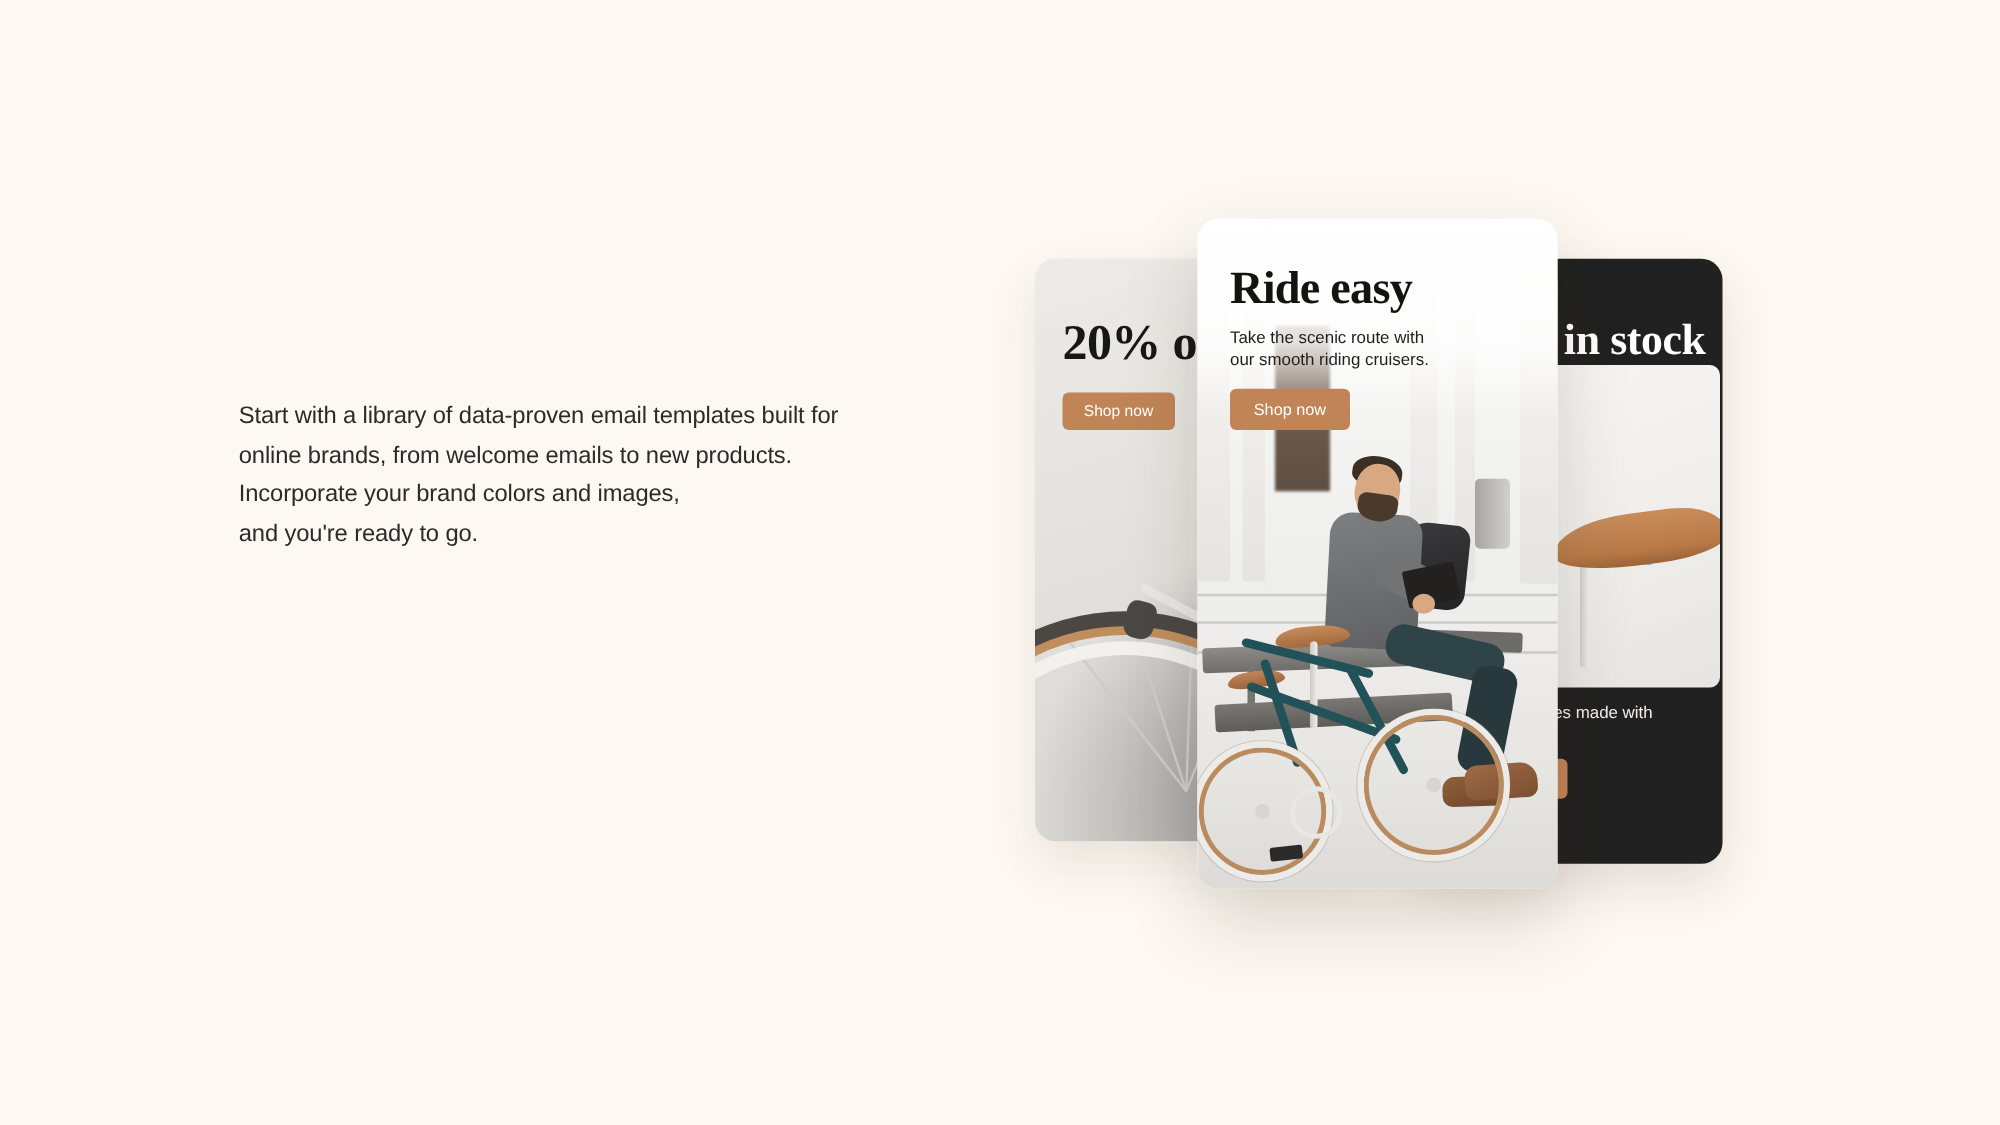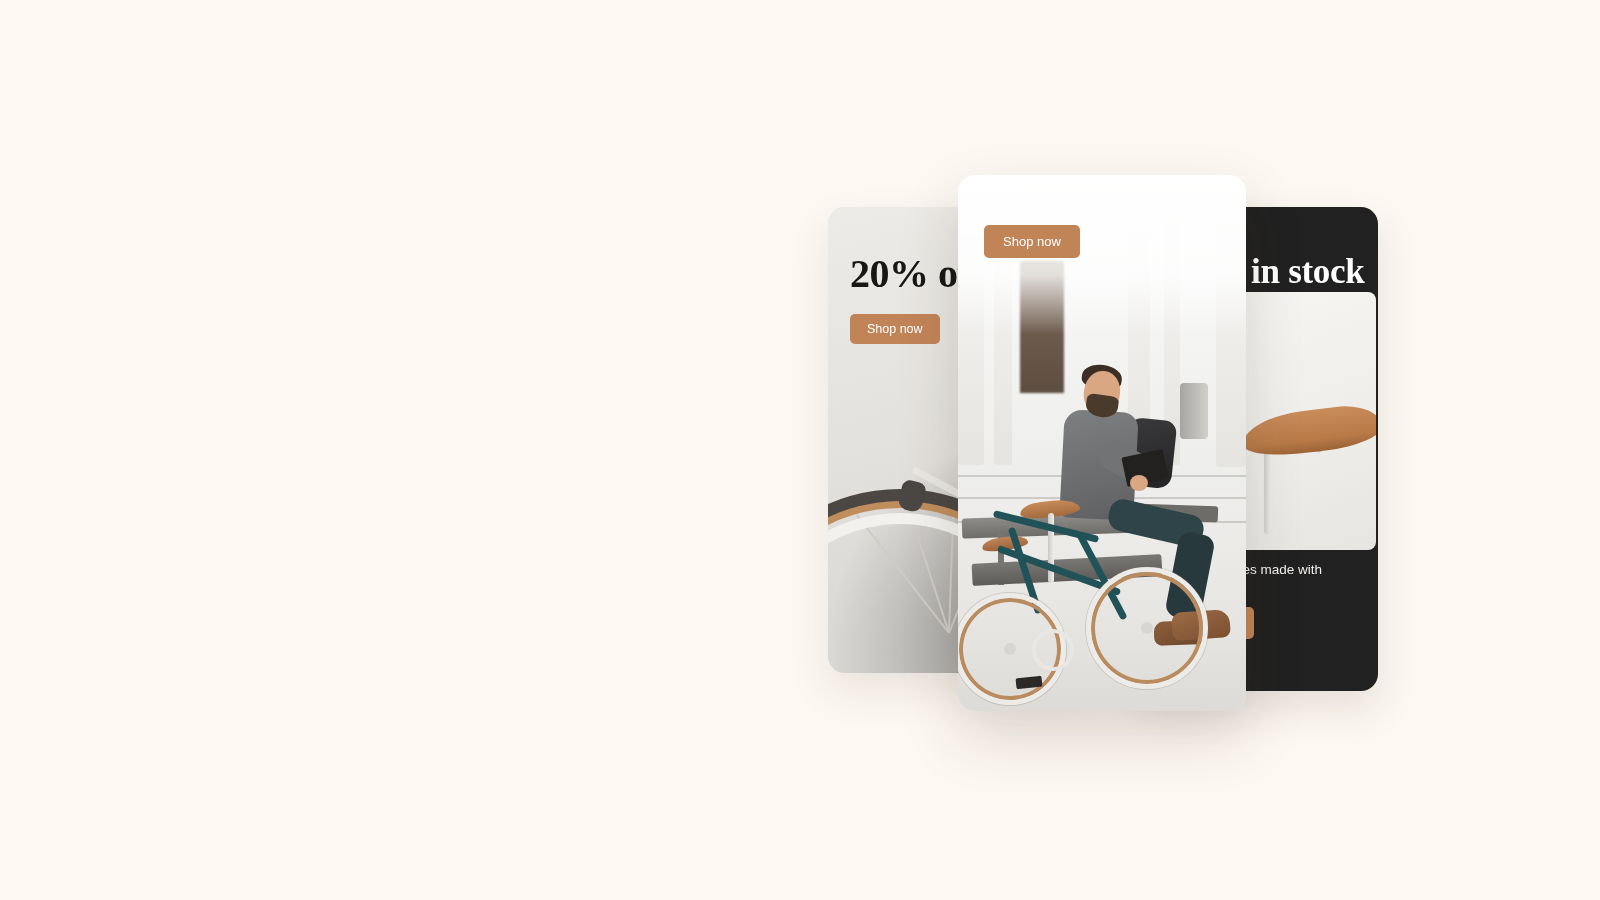--- a/index.html
+++ b/index.html
@@ -506,20 +506,24 @@
     padding:9px 19px;
     font-size:13px;
   }
 </style>
 </head>
 <body>
 
 <div class="page">
 
   <div class="copy">
+    <p class="subcopy">Start with a library of data-proven email templates built for
+online brands, from welcome emails to new products.
+Incorporate your brand colors and images,
+and you're ready to go.</p>
   </div>
 
   <div class="cluster">
 
     <div class="card card-left">
       <div class="photo">
         <div class="spoke" style="transform:rotate(-38deg)"></div>
         <div class="spoke" style="transform:rotate(-18deg)"></div>
         <div class="spoke" style="transform:rotate(2deg)"></div>
         <div class="spoke" style="transform:rotate(22deg)"></div>
@@ -594,18 +598,21 @@
         <div class="bike-wheel front"></div>
         <div class="bike-hub r"></div>
         <div class="bike-hub f"></div>
         <div class="bike-crank"></div>
         <div class="bike-pedal"></div>
       </div>
 
       <div class="cc-scrim"></div>
 
       <div class="cc-content">
+        <div class="cc-head">Ride easy</div>
+        <div class="cc-body">Take the scenic route with
+our smooth riding cruisers.</div>
         <button class="btn cc-btn">Shop now</button>
       </div>
     </div>
 
   </div>
 </div>
 
 </body></html>

